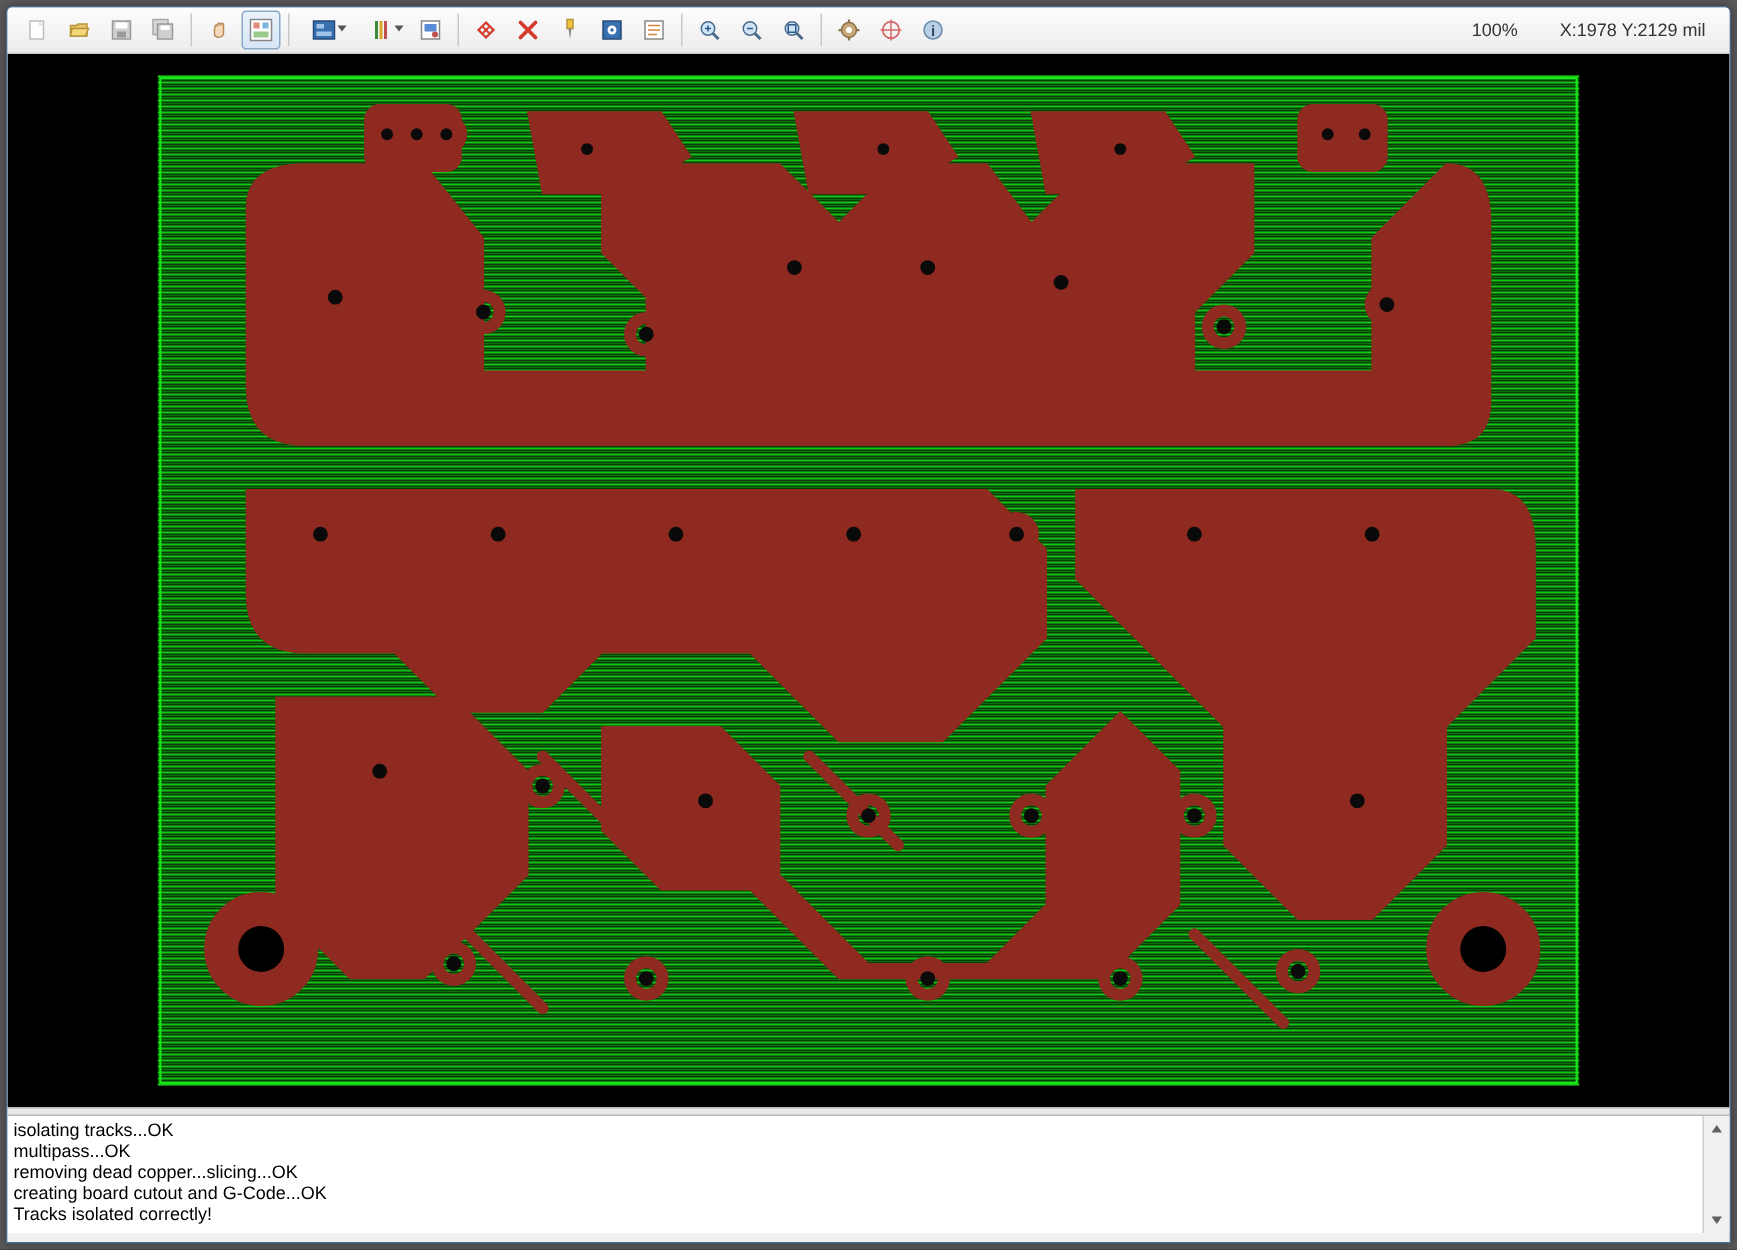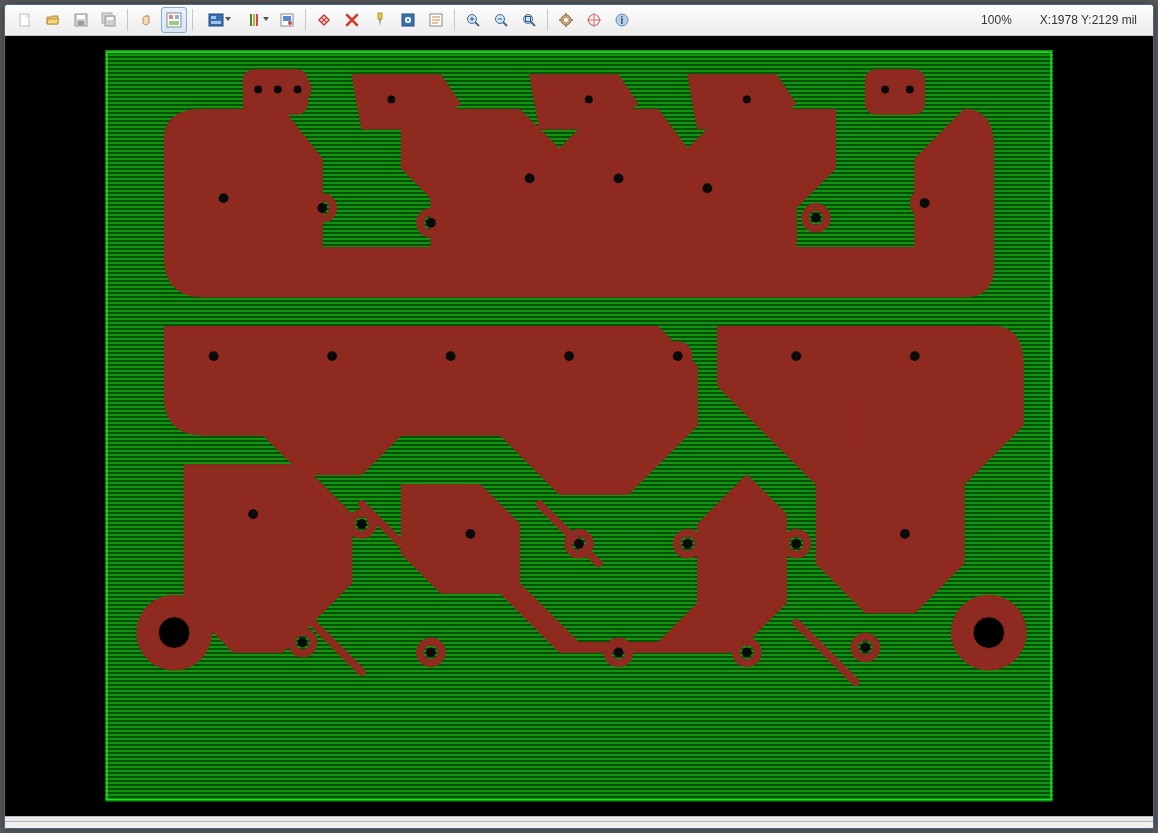--- a/index.html
+++ b/index.html
@@ -318,15 +318,34 @@
             <circle cx="520" cy="610" r="11"></circle>
           <circle cx="650" cy="610" r="11"></circle>
             <circle cx="770" cy="605" r="11"></circle>
         </g>
       </svg>
     </div>
   </div>
 
   <div class="panel-split"></div>
 
+  <div class="log">
+    <div class="log-text" id="log-lines">isolating tracks...OK
+multipass...OK
+removing dead copper...slicing...OK
+creating board cutout and G-Code...OK
+Tracks isolated correctly!</div>
+    <div class="log-scroll">
+      <div class="sb-btn">
+          <svg width="9" height="9">
+            <path d="M4.5 2 L8 7 L1 7 Z" fill="#606060"></path>
+          </svg>
+        </div>
+      <div class="sb-btn">
+          <svg width="9" height="9">
+            <path d="M4.5 7 L8 2 L1 2 Z" fill="#606060"></path>
+          </svg>
+        </div>
+    </div>
+  </div>
 
   <div class="statusbar"></div>
 </div>
 
 </body></html>

